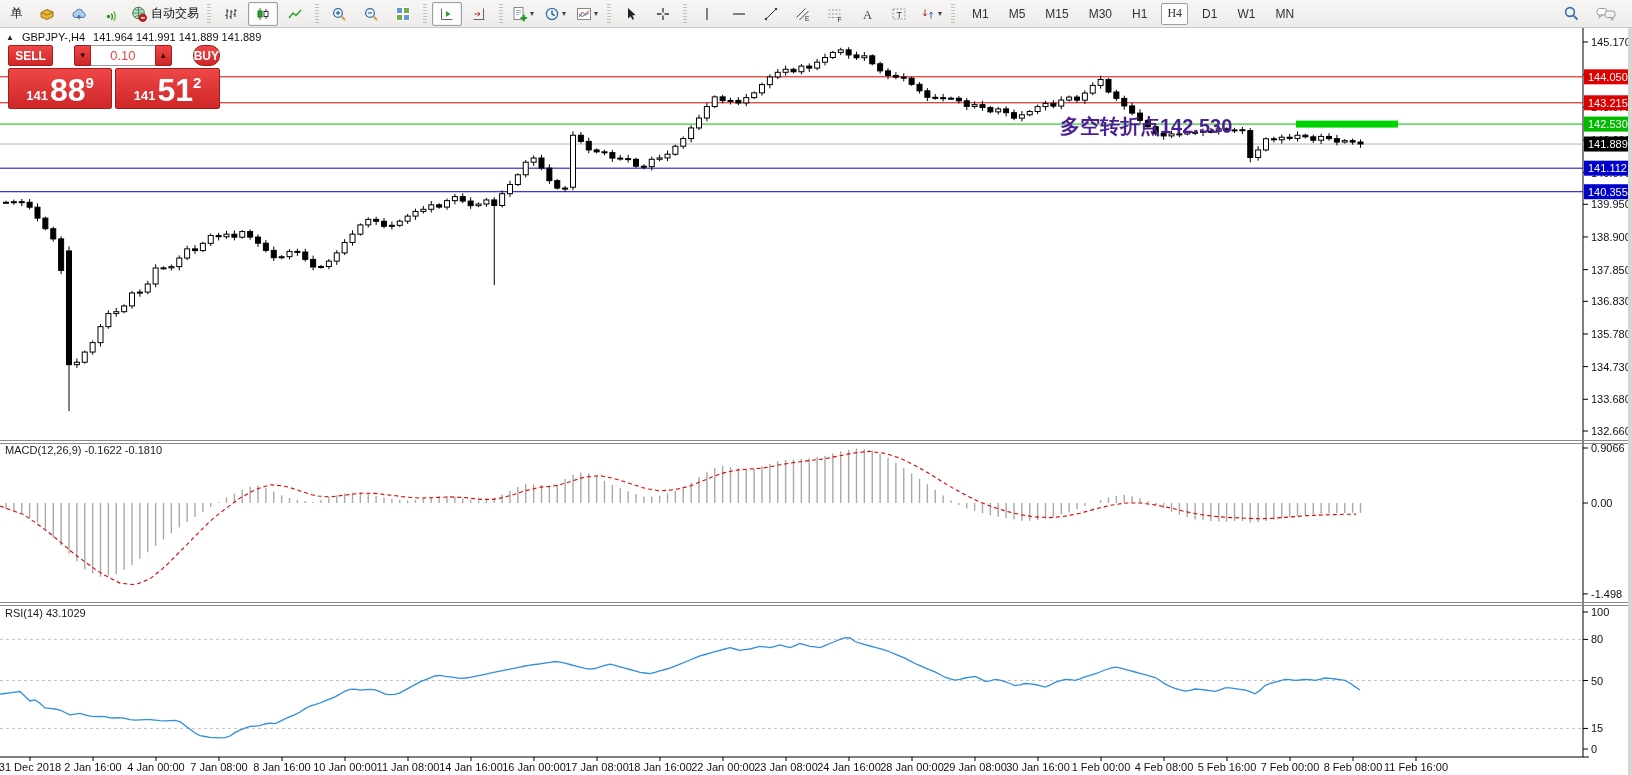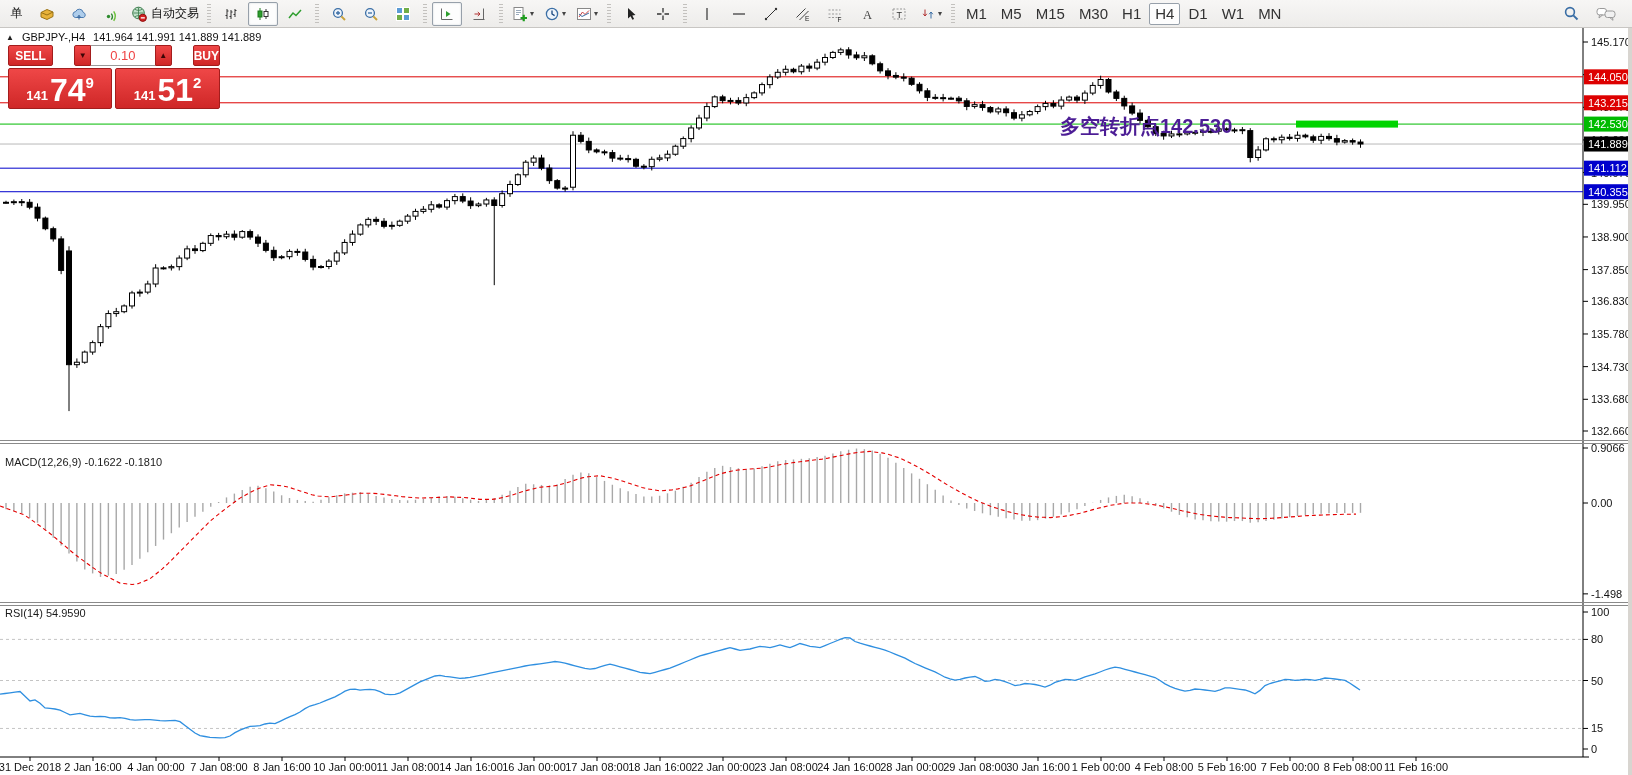--- a/index.html
+++ b/index.html
@@ -12,37 +12,37 @@
     background:linear-gradient(#f7f6f5,#edecea);border-bottom:1px solid #c8c6c3;}
   .tb-btn{height:22px;min-width:24px;padding:0 2px;display:flex;align-items:center;justify-content:center;
     border:1px solid transparent;border-radius:2px;font-size:12px;color:#222;background:transparent;cursor:default;}
   .tb-btn.active{background:#fdfdfd;border-color:#97a0aa;box-shadow:inset 0 0 2px #cdd3da;}
   .tb-btn svg{display:block;}
   .tb-label{font-size:12px;color:#111;margin-left:3px;white-space:nowrap;}
   .tb-dd{font-size:8px;color:#444;margin-left:2px;}
   .grip{width:4px;height:20px;margin:0 3px;
     background:repeating-linear-gradient(to bottom,#c3c1be 0 1px,transparent 1px 3px);}
   .tf-btn{height:20px;padding:0 5px;display:flex;align-items:center;border:1px solid transparent;border-radius:2px;
-    font-size:15px;color:#333;}
-  .tf-btn.active{background:#fdfdfd;border-color:#97a0aa;}
+    font-size:12px;color:#333;margin-left:6px;}
+  .tf-btn.active{background:#fdfdfd;border-color:#97a0aa;font-family:Liberation Serif, serif;}
   #tb-right{margin-left:auto;display:flex;align-items:center;gap:6px;padding-right:10px;}
 
   
   #chart-svg{position:absolute;left:0;top:0;z-index:1;}
   .overlay{position:absolute;z-index:10;}
   #symbol-bar{left:6px;top:31px;font-size:11px;color:#111;display:flex;gap:8px;align-items:center;}
   #symbol-bar .tri{font-size:8px;color:#222;}
 
   
   #ocp{left:8px;top:45px;width:212px;background:#fff;z-index:12;}
   .ocp-row1{display:flex;height:21px;gap:21px;}
   .btn-red{background:linear-gradient(#ef4747,#cf2727);border:1px solid #a31d1d;border-radius:2px;
     color:#fff;font-weight:bold;font-size:12px;display:flex;align-items:center;justify-content:center;cursor:default;}
   #ocp-sell{width:47px;}
-  #ocp-buy{flex:1;}
+  #ocp-buy{flex:1;border-radius:10px;}
   .vol-group{display:flex;width:106px;}
   .spin{width:15px;background:linear-gradient(#ef4747,#cf2727);border:1px solid #a31d1d;color:#3a0505;
     font-size:8px;display:flex;align-items:center;justify-content:center;cursor:default;}
   .spin.left{border-radius:2px 0 0 2px;}
   .spin.right{border-radius:0 2px 2px 0;}
   .vol-field{flex:1;background:#fff;border:1px solid #9a9a9a;border-left:none;border-right:none;
     font-size:13px;color:#ef4444;display:flex;align-items:center;justify-content:center;}
   .ocp-row2{display:flex;gap:3px;margin-top:2px;height:41px;}
   .price-box{display:flex;align-items:flex-end;justify-content:center;padding-bottom:3px;cursor:default;}
   .price-box .sm{font-size:13px;font-weight:bold;margin-bottom:2px;}
@@ -978,30 +978,30 @@
       <div class="vol-group">
         <div class="spin left">▼</div>
         <div class="vol-field">0.10</div>
         <div class="spin right">▲</div>
       </div>
       <div id="ocp-buy" class="btn-red">BUY</div>
     </div>
     <div class="ocp-row2">
       <div id="pb-sell" class="btn-red price-box">
         <span class="sm">141</span>
-        <span class="big">74</span>
+        <span class="big">88</span>
         <span class="sup">9</span>
       </div>
       <div id="pb-buy" class="btn-red price-box">
         <span class="sm">141</span>
         <span class="big">51</span>
         <span class="sup">2</span>
       </div>
     </div>
   </div>
 
   <div id="annotation" class="overlay" style="left: 1060px; top: 113px; color: #4c1d95;">多空转折点142.530</div>
 
-  <div id="macd-label" class="overlay" style="left: 5px; top: 456px;">MACD(12,26,9) -0.1622 -0.1810</div>
-  <div id="rsi-label" class="overlay" style="left: 5px; top: 607px;">RSI(14) 54.9590</div>
+  <div id="macd-label" class="overlay" style="left: 5px; top: 444px;">MACD(12,26,9) -0.1622 -0.1810</div>
+  <div id="rsi-label" class="overlay" style="left: 5px; top: 607px;">RSI(14) 43.1029</div>
 
   <div id="right-strip"></div>
 </div>
 
 </body></html>

